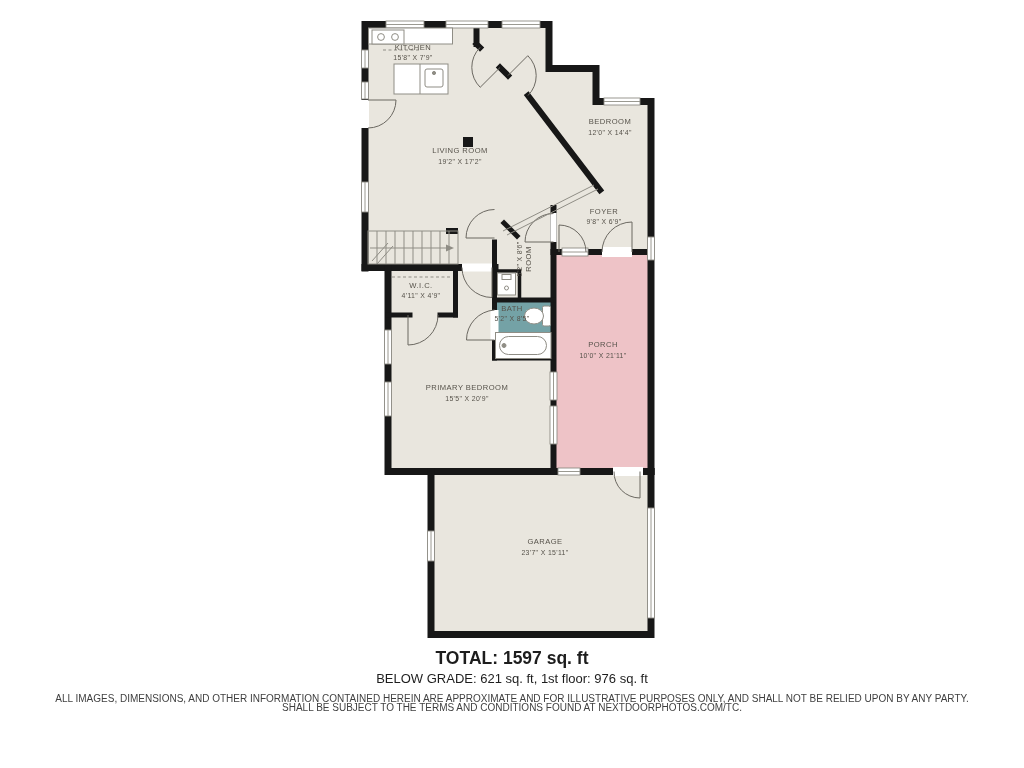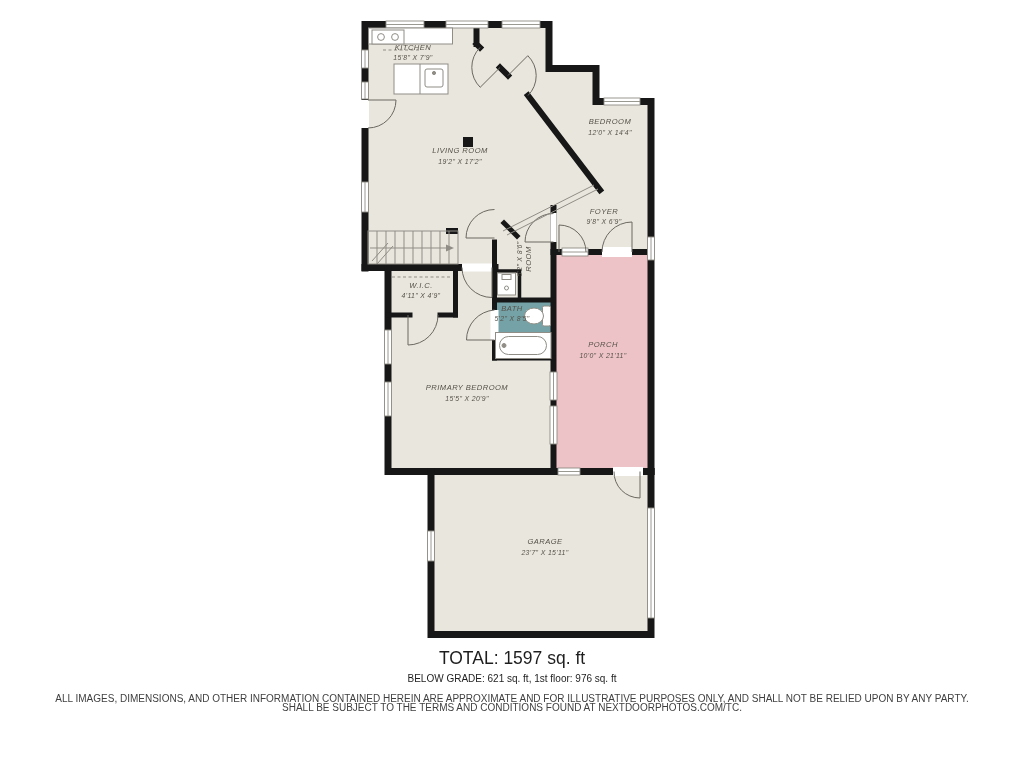--- a/index.html
+++ b/index.html
@@ -1,24 +1,24 @@
 <!DOCTYPE html>
 <html><head>
 <meta charset="utf-8">
 <style>
   html,body{margin:0;padding:0;background:#ffffff;}
   body{width:1024px;height:768px;position:relative;overflow:hidden;
        font-family:"Liberation Sans", sans-serif;}
-  .plan-wrap{position:absolute;inset:0;font-style:italic;}
+  .plan-wrap{position:absolute;inset:0;}
   svg{position:absolute;top:0;left:0;}
   .rname{font-size:7.6px;letter-spacing:.45px;fill:#56524a;text-anchor:middle;}
   .rdims{font-size:6.9px;letter-spacing:.35px;fill:#56524a;text-anchor:middle;}
   .summary{position:absolute;top:647px;left:0;width:100%;text-align:center;color:#1d1d1d;}
-  .summary .total{font-size:17.5px;font-weight:400;line-height:22px;}
-  .summary .line{font-size:10px;line-height:20.5px;}
+  .summary .total{font-size:17.5px;font-weight:700;line-height:22px;}
+  .summary .line{font-size:13px;line-height:20.5px;}
   .disclaimer{margin-top:4px;font-size:10px;line-height:9px;color:#3f3f3f;}
   .disclaimer span{display:block;}
 </style>
 </head>
 <body>
 
 <div class="plan-wrap">
 <svg width="1024" height="768" viewBox="0 0 1024 768" xmlns="http://www.w3.org/2000/svg">
 
   <g>

